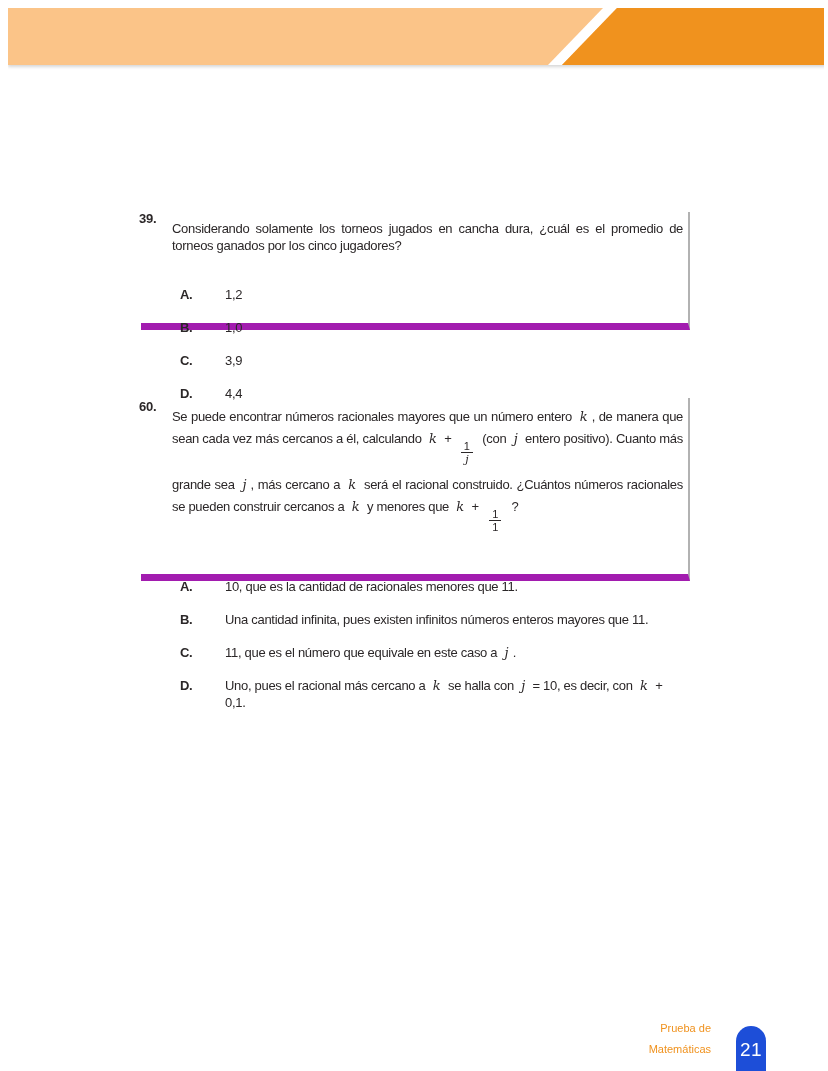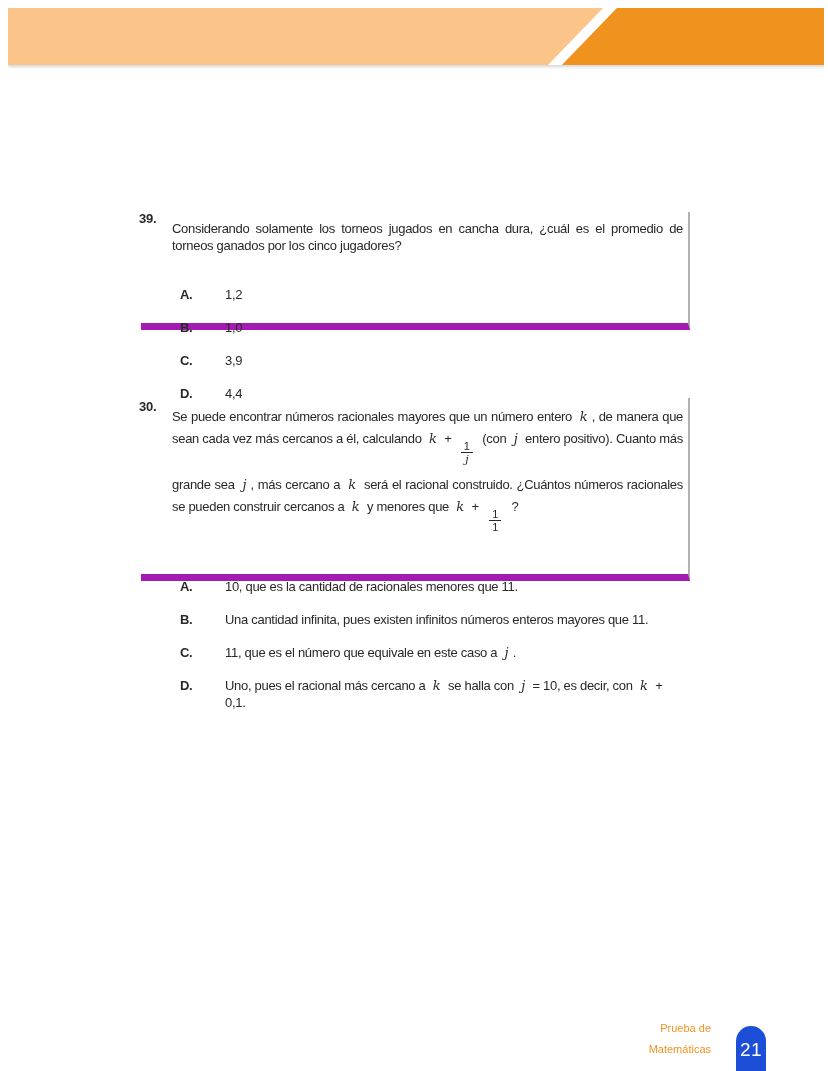--- a/index.html
+++ b/index.html
@@ -101,21 +101,21 @@
         <span class="option-label">C.</span>
         <span class="option-text">3,9</span>
       </li>
       <li class="option-row">
         <span class="option-label">D.</span>
         <span class="option-text">4,4</span>
       </li>
     </ul>
   </div>
 
-  <div class="qnum qnum40">30.</div>
+  <div class="qnum qnum40">60.</div>
   <div class="qbox qbox40">
     <p class="qtext">Se puede encontrar números racionales mayores que un número entero <i class="mvar">k</i>, de manera que sean cada vez más cercanos a él, calculando <i class="mvar">k</i> + <span class="frac">
           <span class="num">1</span>
           <span class="den mvar">j</span>
         </span> (con <i class="mvar">j</i> entero positivo). Cuanto más grande sea <i class="mvar">j</i>, más cercano a <i class="mvar">k</i> será el racional construido. ¿Cuántos números racionales se pueden construir cercanos a <i class="mvar">k</i> y menores que <i class="mvar">k</i> + <span class="frac">
           <span class="num">1</span>
           <span class="den">1</span>
         </span> ?</p>
     <ul class="options">
       <li class="option-row">

